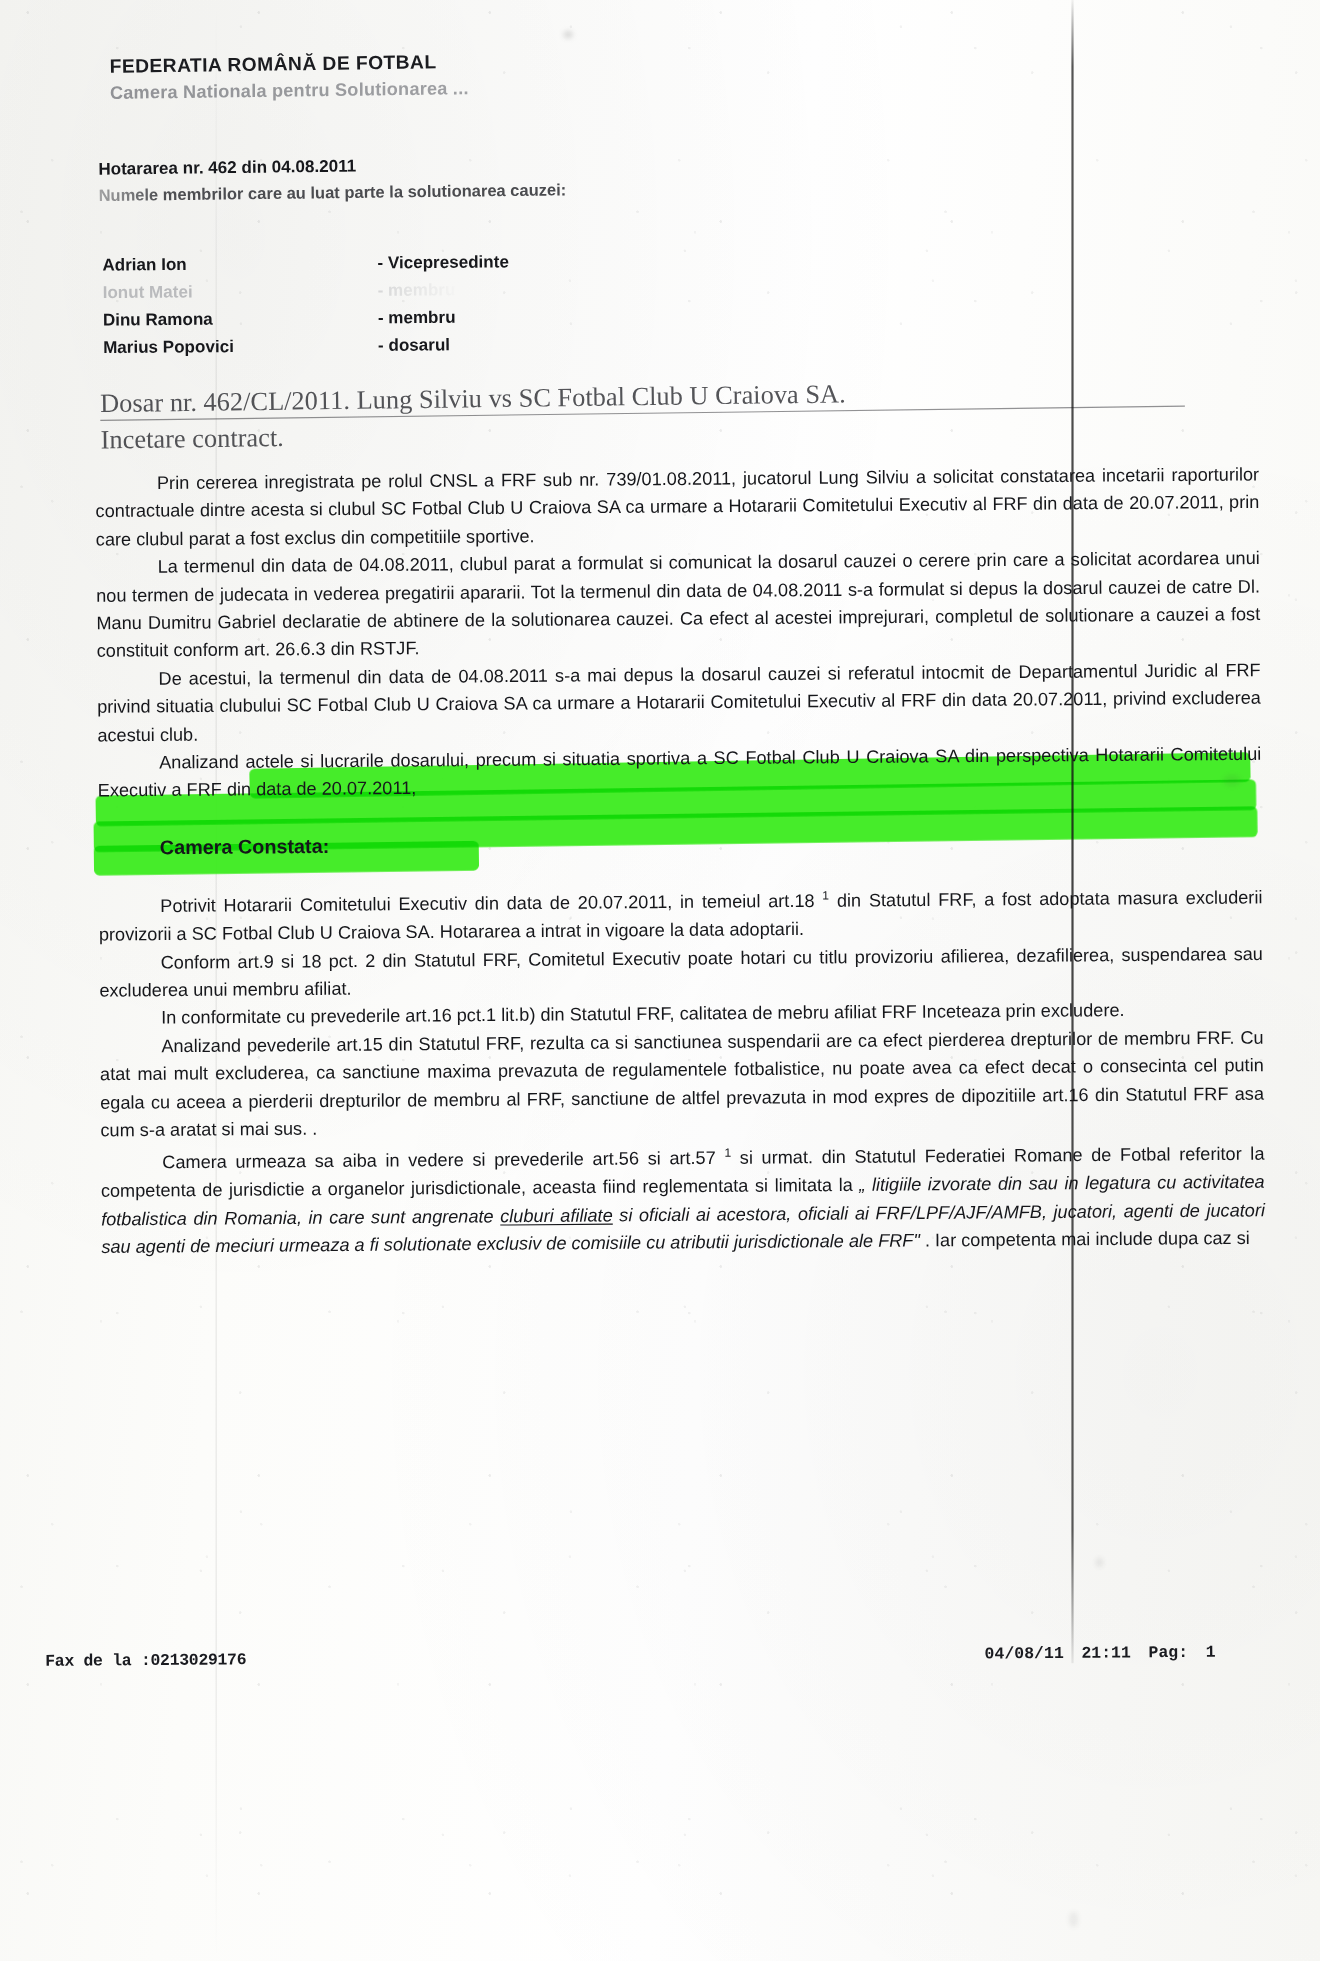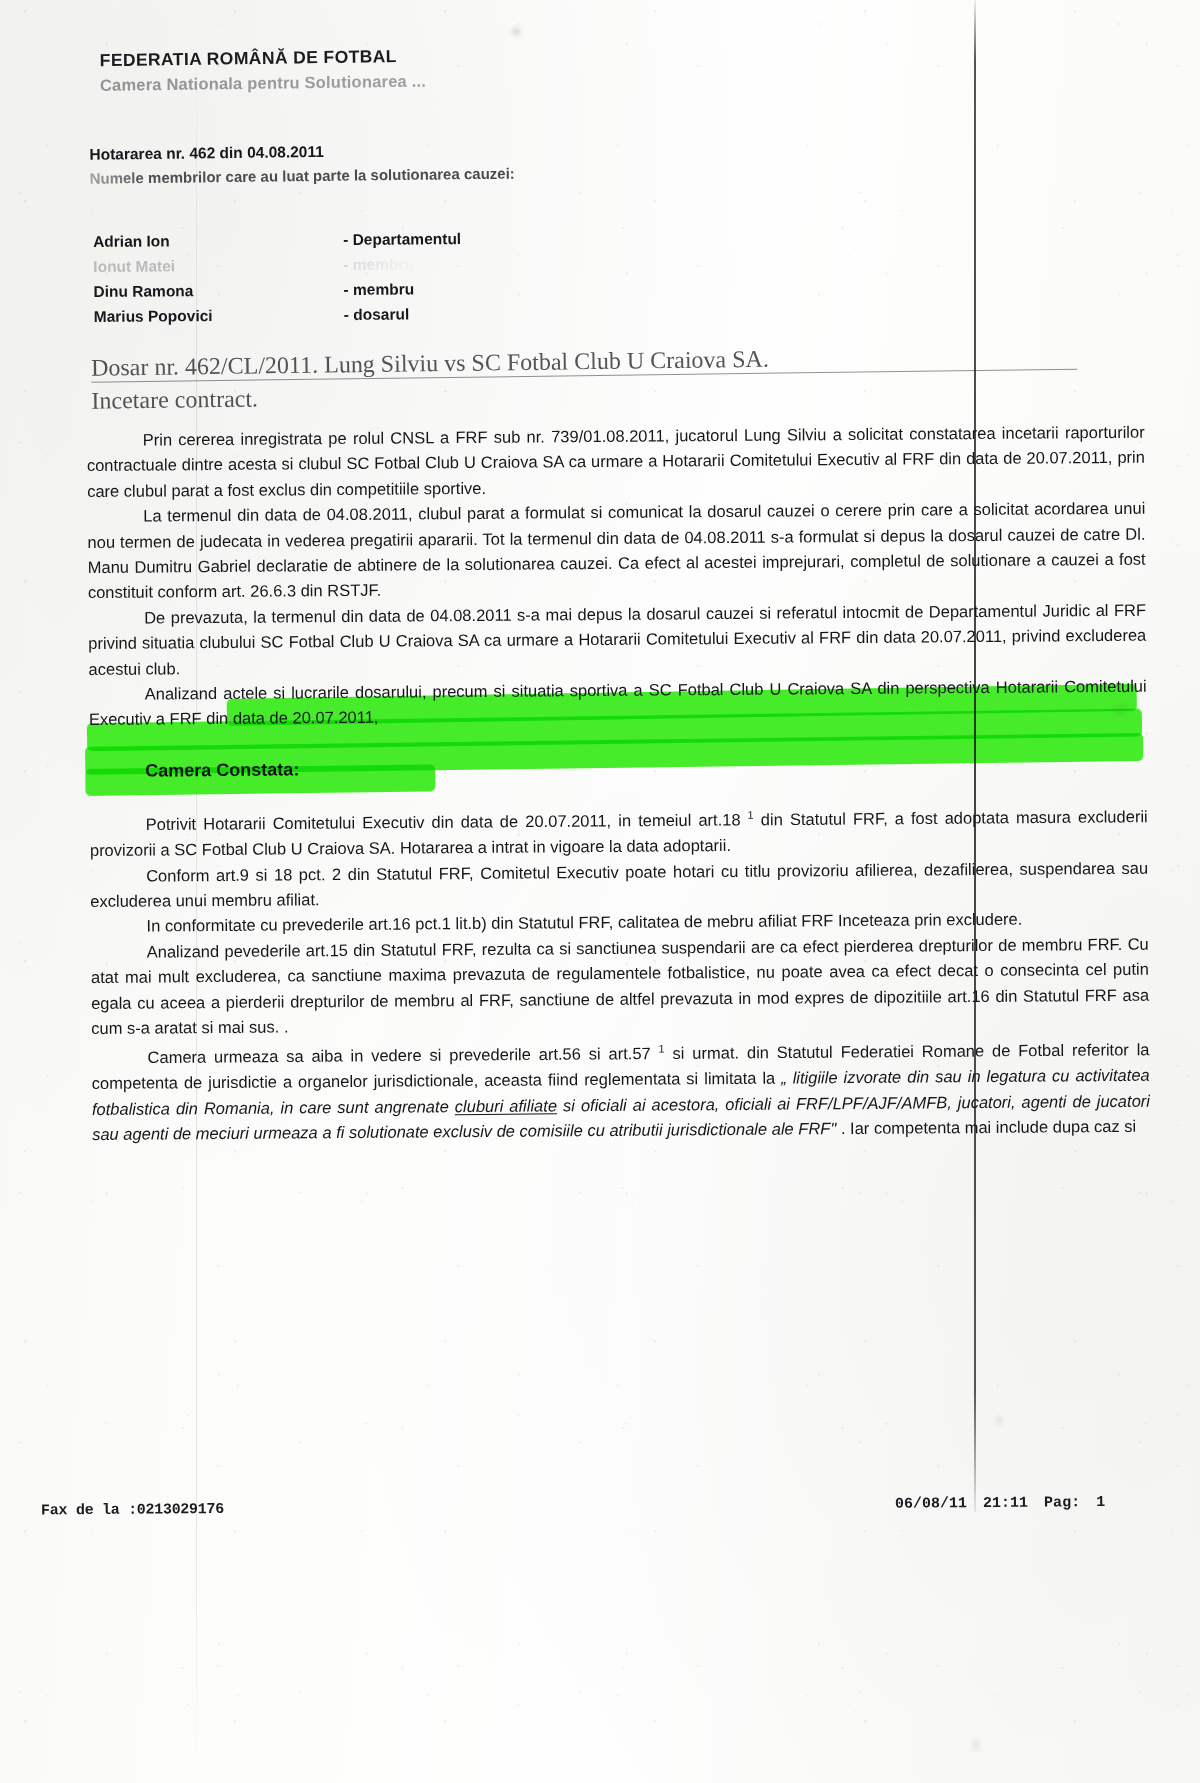--- a/index.html
+++ b/index.html
@@ -184,21 +184,21 @@
   </div>
 
   <div id="decision">
     <div class="decision-line">Hotararea nr.  462 din 04.08.2011</div>
     <div class="members-intro">Numele membrilor care au luat parte la solutionarea cauzei:</div>
   </div>
 
   <div id="members">
     <div class="member-row">
       <span class="m-name">Adrian Ion</span>
-      <span class="m-role">- Departamentul</span>
+      <span class="m-role">- Vicepresedinte</span>
     </div>
     <div class="member-row faded">
       <span class="m-name">Ionut Matei</span>
       <span class="m-role">- membru</span>
     </div>
     <div class="member-row">
       <span class="m-name">Dinu Ramona</span>
       <span class="m-role">- membru</span>
     </div>
     <div class="member-row">
@@ -211,40 +211,40 @@
     <span class="cl1">Dosar nr. 462/CL/2011. Lung Silviu vs SC Fotbal Club U Craiova SA.</span>
     <span class="cl2">Incetare contract.</span>
   </div>
 
   <div id="body-text">
 
     <p>Prin cererea inregistrata pe rolul CNSL a FRF sub nr. 739/01.08.2011, jucatorul Lung Silviu a solicitat constatarea incetarii raporturilor contractuale dintre acesta si clubul SC Fotbal Club U Craiova SA ca urmare a Hotararii Comitetului Executiv al FRF din data de 20.07.2011, prin care clubul parat a fost exclus din competitiile sportive.</p>
     <p>La termenul din data de 04.08.2011, clubul parat a formulat si comunicat la dosarul cauzei o cerere prin care a solicitat acordarea unui nou termen de judecata in vederea pregatirii apararii. Tot la termenul din data de 04.08.2011 s-a formulat si depus la dosarul cauzei de catre Dl. Manu Dumitru Gabriel declaratie de abtinere de la solutionarea cauzei. Ca efect al acestei imprejurari, completul de solutionare a cauzei a fost constituit conform art. 26.6.3 din RSTJF.</p>
 
     <p>
-      <span>De prevazuta, </span><span>la termenul din data de 04.08.2011 s-a mai depus la dosarul cauzei si referatul intocmit de Departamentul Juridic al FRF privind situatia clubului SC Fotbal Club U Craiova SA ca urmare a Hotararii Comitetului Executiv al FRF din data 20.07.2011, privind excluderea acestui club.</span>
+      <span>De acestui, </span><span>la termenul din data de 04.08.2011 s-a mai depus la dosarul cauzei si referatul intocmit de Departamentul Juridic al FRF privind situatia clubului SC Fotbal Club U Craiova SA ca urmare a Hotararii Comitetului Executiv al FRF din data 20.07.2011, privind excluderea acestui club.</span>
     </p>
 
     <p>Analizand actele si lucrarile dosarului, precum si situatia sportiva a SC Fotbal Club U Craiova SA din perspectiva Hotararii Comitetului Executiv a FRF din data de 20.07.2011,</p>
 
     <h2 class="section-head">Camera Constata:</h2>
 
     <p><span>Potrivit Hotararii Comitetului Executiv din data de 20.07.2011, in temeiul art.18 </span><span class="sup">1</span><span> din Statutul FRF, a fost adoptata masura excluderii provizorii a SC Fotbal Club U Craiova SA. Hotararea a intrat in vigoare la data adoptarii.</span></p>
 
     <p>Conform art.9 si 18 pct. 2 din Statutul FRF, Comitetul Executiv poate hotari cu titlu provizoriu afilierea, dezafilierea, suspendarea sau excluderea unui membru afiliat.</p>
     <p>In conformitate cu prevederile art.16 pct.1 lit.b) din Statutul FRF, calitatea de mebru afiliat FRF Inceteaza prin excludere.</p>
     <p>Analizand pevederile art.15 din Statutul FRF, rezulta ca si sanctiunea suspendarii are ca efect pierderea drepturilor de membru FRF. Cu atat mai mult excluderea, ca sanctiune maxima prevazuta de regulamentele fotbalistice, nu poate avea ca efect decat o consecinta cel putin egala cu aceea a pierderii drepturilor de membru al FRF, sanctiune de altfel prevazuta in mod expres de dipozitiile art.16 din Statutul FRF asa cum s-a aratat si mai sus. .</p>
 
     <p><span>Camera urmeaza sa aiba in vedere si prevederile art.56 si art.57 </span><span class="sup">1</span><span> si urmat. din Statutul Federatiei Romane de Fotbal referitor la  competenta de jurisdictie a organelor jurisdictionale, aceasta fiind reglementata si limitata la </span><span class="quote-it">„ </span><span class="quote-it">litigiile izvorate din sau in legatura cu activitatea fotbalistica din Romania, in care sunt angrenate </span><span class="quote-it u-line">cluburi afiliate</span><span class="quote-it"> si oficiali ai acestora, oficiali ai FRF/LPF/AJF/AMFB, jucatori, agenti de jucatori sau agenti de meciuri urmeaza a fi solutionate exclusiv de comisiile cu atributii jurisdictionale ale FRF</span><span class="quote-it">" </span><span>. Iar competenta mai include dupa caz si</span></p>
   </div>
 
   <div id="footer">
     <div id="fax-from">Fax de la :0213029176</div>
     <div id="fax-meta">
-      <span>06/08/11</span><span>21:11</span><span>Pag:</span><span>1</span>
+      <span>04/08/11</span><span>21:11</span><span>Pag:</span><span>1</span>
     </div>
   </div>
 
 </div>
 
 <div id="crease"></div>
 
 <div class="smudge" style="left:512px; top:28px; width:9px; height:7px;"></div>
 <div class="smudge" style="left:1112px; top:704px; width:16px; height:11px; opacity:.55;"></div>
 <div class="smudge" style="left:996px; top:1416px; width:7px; height:9px; opacity:.6;"></div>

